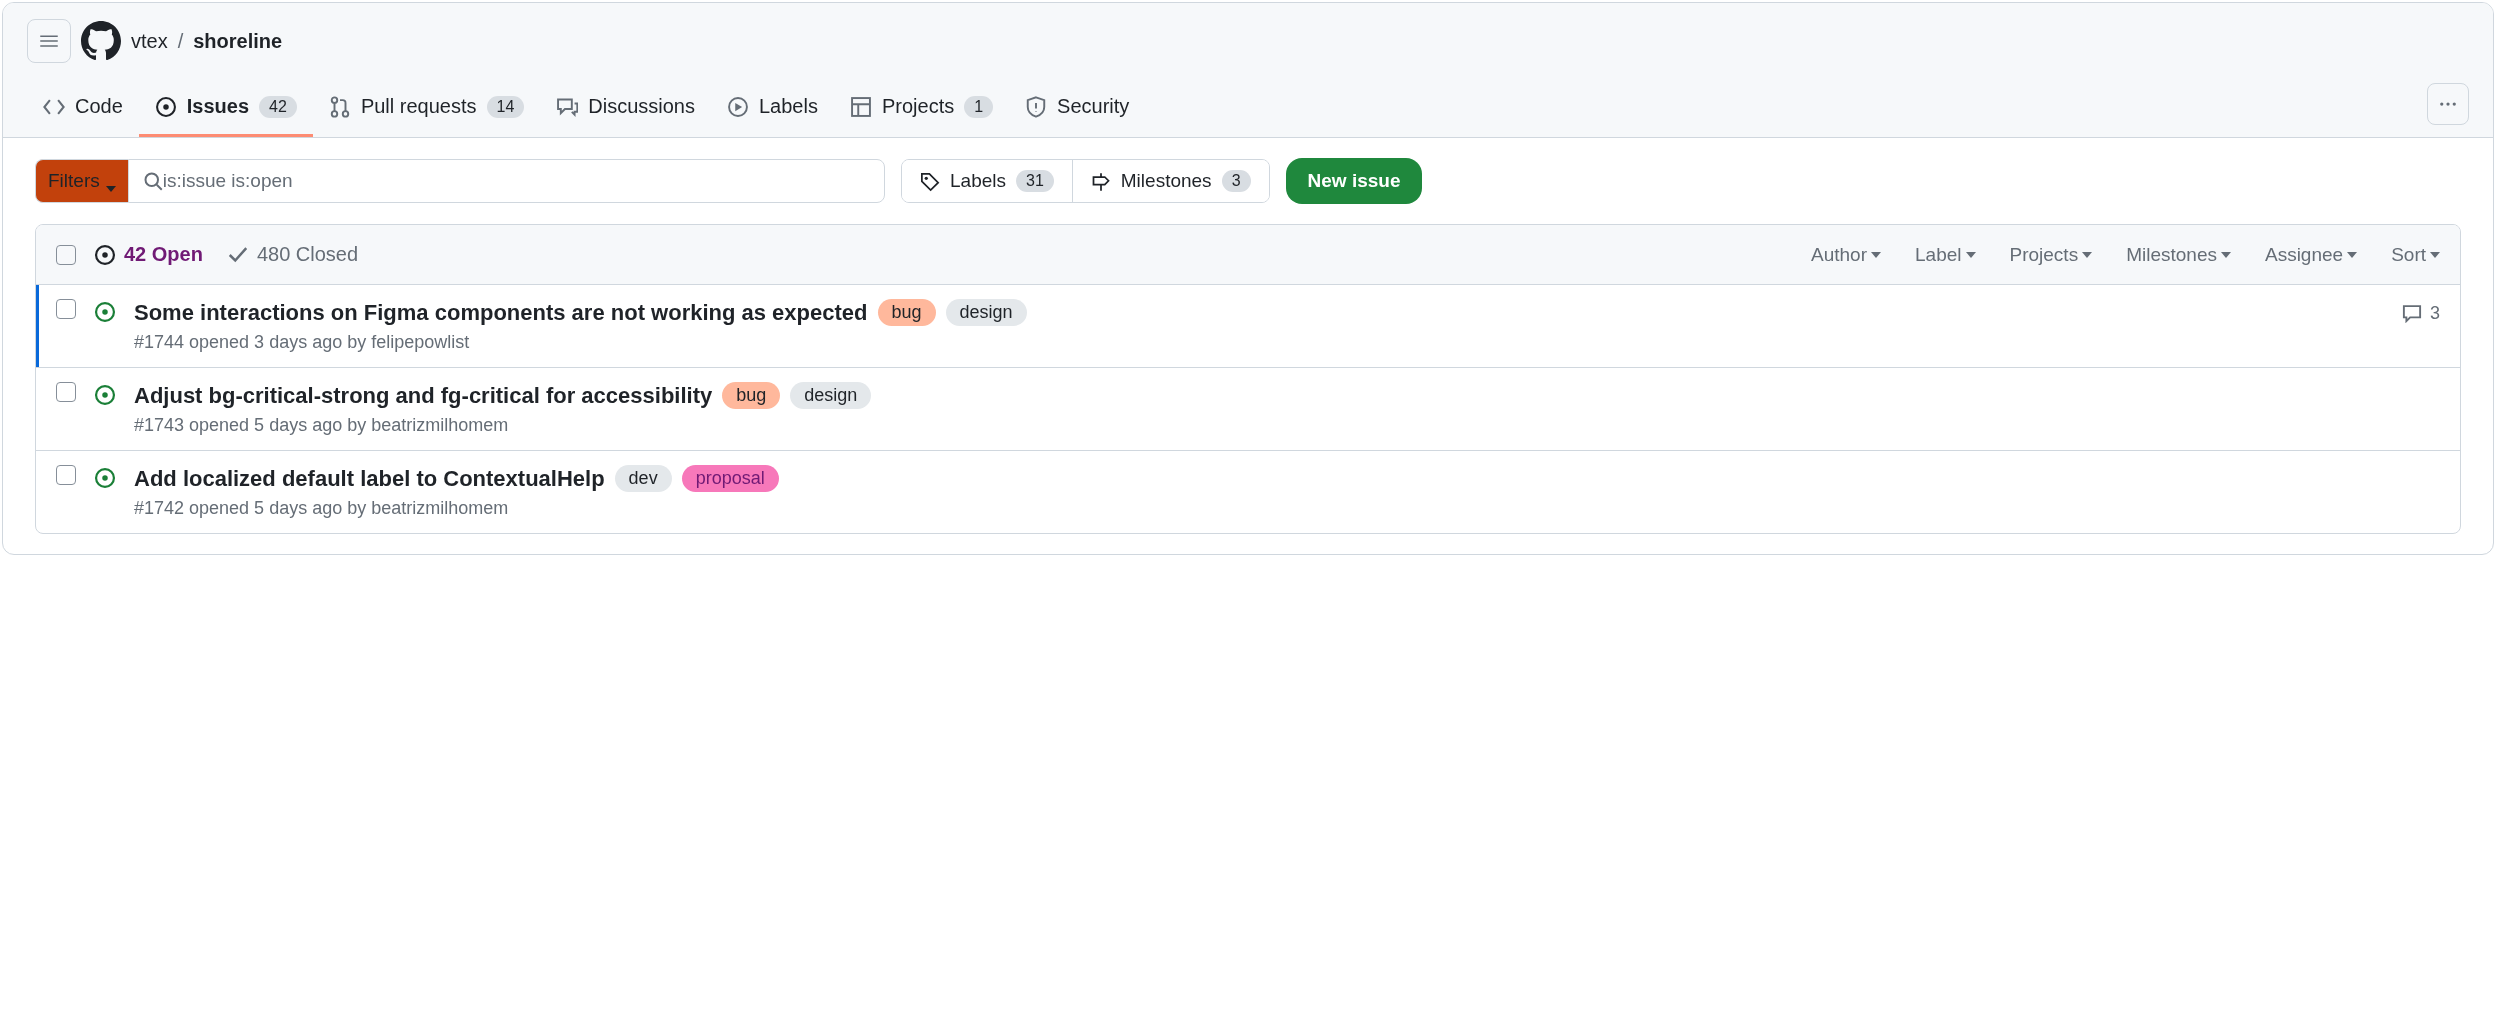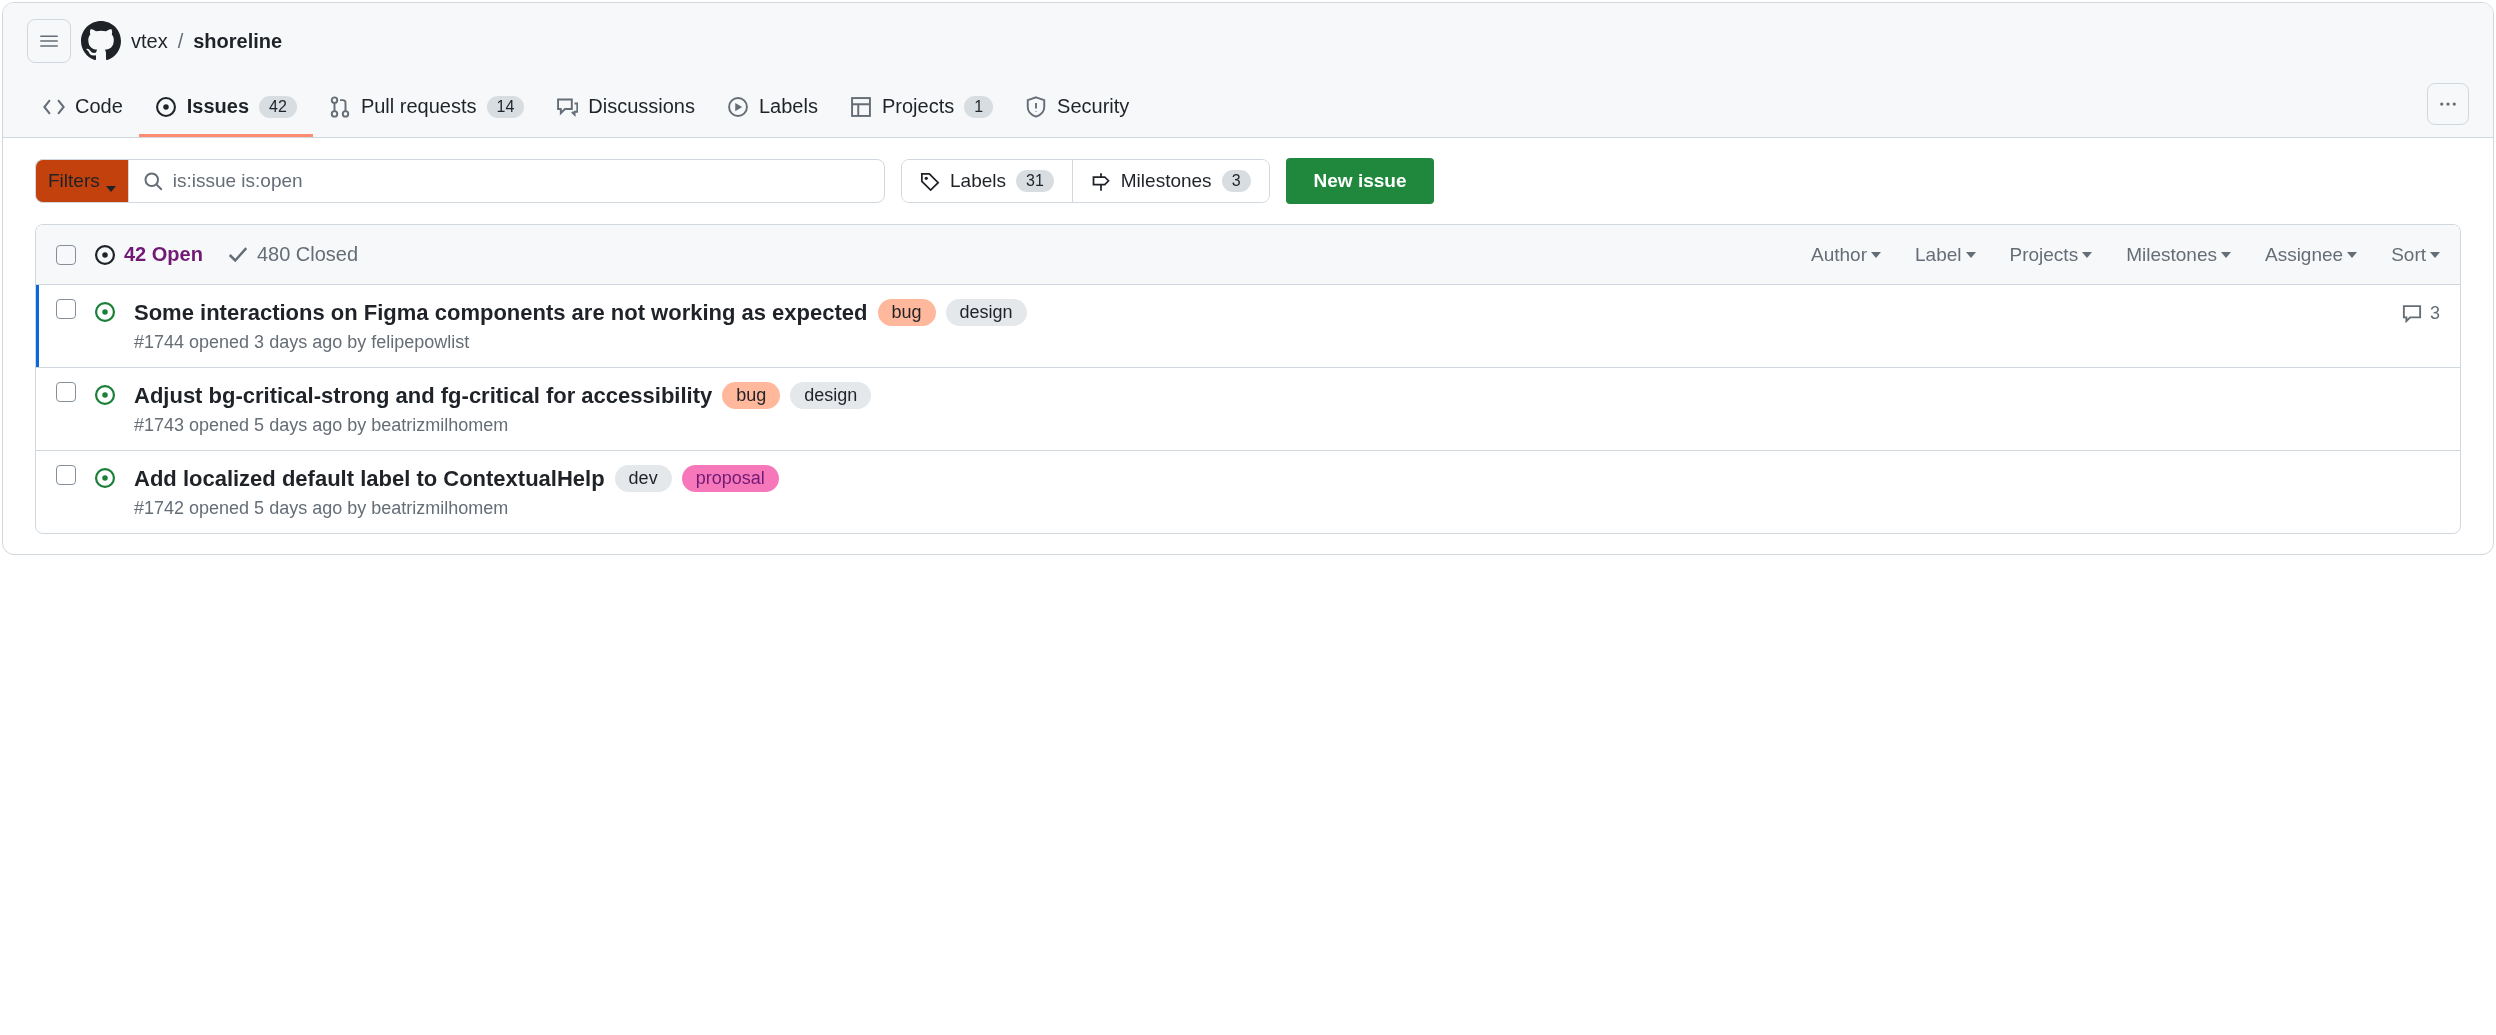--- a/index.html
+++ b/index.html
@@ -120,21 +120,20 @@
       padding: 10px 12px;
       font-size: 19px;
       font-weight: 500;
       color: #1f2328;
       cursor: pointer;
     }
     .search-input {
       flex: 1;
       display: flex;
       align-items: center;
-      gap: 10px;
       border: 1px solid #d0d7de;
       border-radius: 0 8px 8px 0;
       padding: 10px 14px;
       color: #656d76;
       font-size: 19px;
       background: #fff;
     }
     .search-input input {
       border: none;
       outline: none;
@@ -157,22 +156,22 @@
       font-size: 19px;
       font-weight: 500;
       cursor: pointer;
       background: #fff;
     }
     .pill-item + .pill-item { border-left: 1px solid #d0d7de; }
     .primary-btn {
       background: #1f883d;
       color: #fff;
       border: none;
-      border-radius: 4px;
-      padding: 12px 28px;
+      border-radius: 16px;
+      padding: 12px 22px;
       font-size: 19px;
       font-weight: 600;
       cursor: pointer;
     }
     
     .issue-box {
       margin: 0 32px 20px 32px;
       border: 1px solid #d0d7de;
       border-radius: 8px;
       overflow: hidden;

